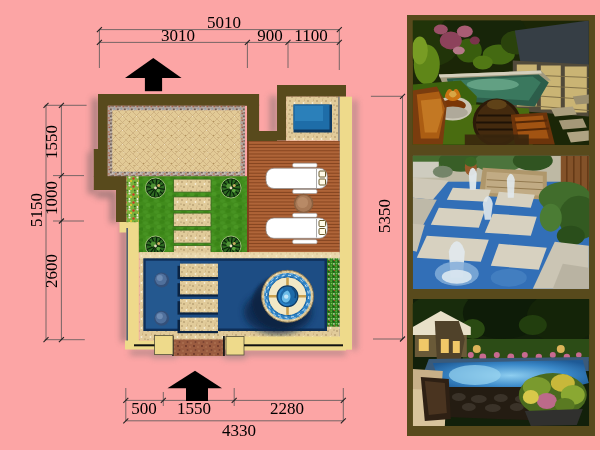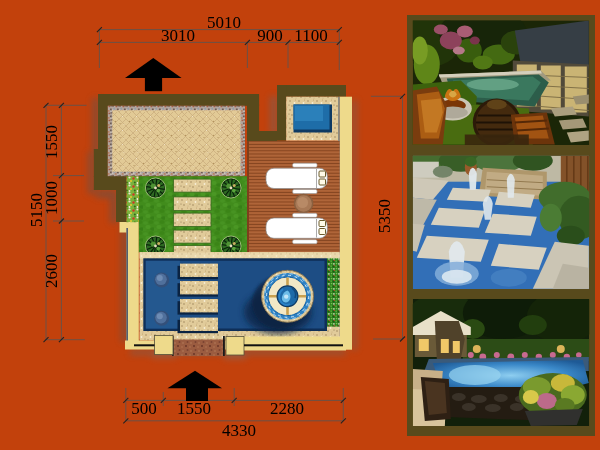--- a/index.html
+++ b/index.html
@@ -1,16 +1,16 @@
 <!DOCTYPE html>
 <html><head>
 <meta charset="utf-8">
 <style>
 html,body{margin:0;padding:0;background:#fff;}
-#page{position:relative;width:600px;height:450px;background:#c2410c;overflow:hidden;
+#page{position:relative;width:600px;height:450px;background:#fca5a5;overflow:hidden;
 font-family:"Liberation Serif",serif;}
 </style>
 </head>
 <body>
 <div id="page">
 <svg width="600" height="450" viewBox="0 0 600 450">
 <defs>
   <pattern id="sandPat" width="14" height="14" patternUnits="userSpaceOnUse">
     <rect width="14" height="14" fill="#e2ca96"></rect>
     <path d="M0 0 L14 14 M-2 5 L9 16 M5 -2 L16 9" stroke="#cbae7d" stroke-width="0.8" fill="none"></path>

